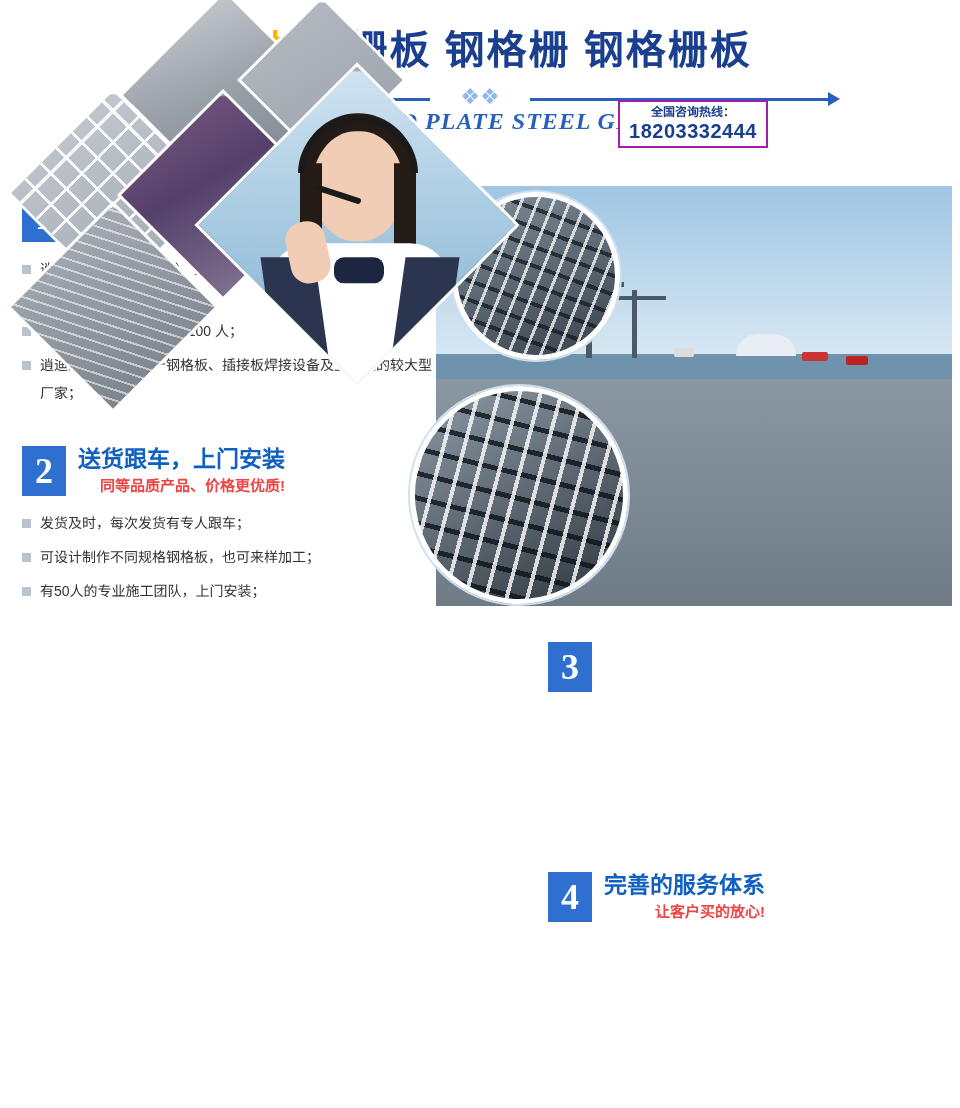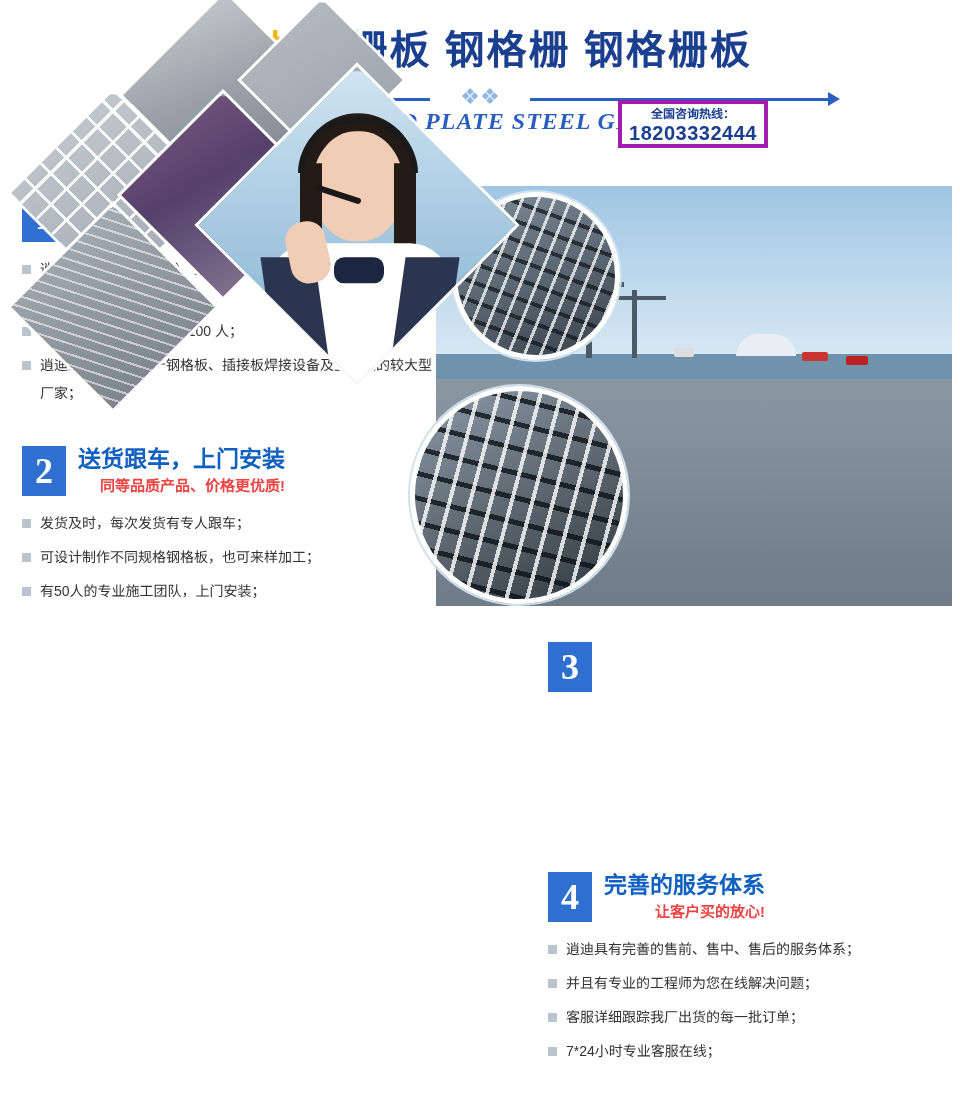--- a/index.html
+++ b/index.html
@@ -78,21 +78,21 @@
     font-size: 24px;
     color: #2a5fbf;
     letter-spacing: 1px;
   }
   .hotline-box {
     position: absolute;
     right: 192px;
     top: 100px;
     width: 150px;
     height: 48px;
-    border: 4px solid #a21caf;
+    border: 2px solid #a21caf;
     background: #ffffff;
     text-align: center;
     padding-top: 3px;
   }
   .hotline-label {
     font-size: 12px;
     color: #1a3f8f;
     font-weight: bold;
     line-height: 14px;
   }
@@ -477,31 +477,13 @@
 </div>
 
 <div class="block" id="block4">
   <div class="block-head">
     <span class="num-badge">4</span>
     <span class="head-text">
       <div class="head-title">完善的服务体系</div>
       <div class="head-sub">让客户买的放心!</div>
     </span>
   </div>
-  <div class="bullets">
-    <div class="bullet">
-      <span class="sq"></span>
-      <span class="txt">逍迪具有完善的售前、售中、售后的服务体系；</span>
-    </div>
-    <div class="bullet">
-      <span class="sq"></span>
-      <span class="txt">并且有专业的工程师为您在线解决问题；</span>
-    </div>
-    <div class="bullet">
-      <span class="sq"></span>
-      <span class="txt">客服详细跟踪我厂出货的每一批订单；</span>
-    </div>
-    <div class="bullet">
-      <span class="sq"></span>
-      <span class="txt">7*24小时专业客服在线；</span>
-    </div>
-  </div>
 </div>
 
 </body></html>

